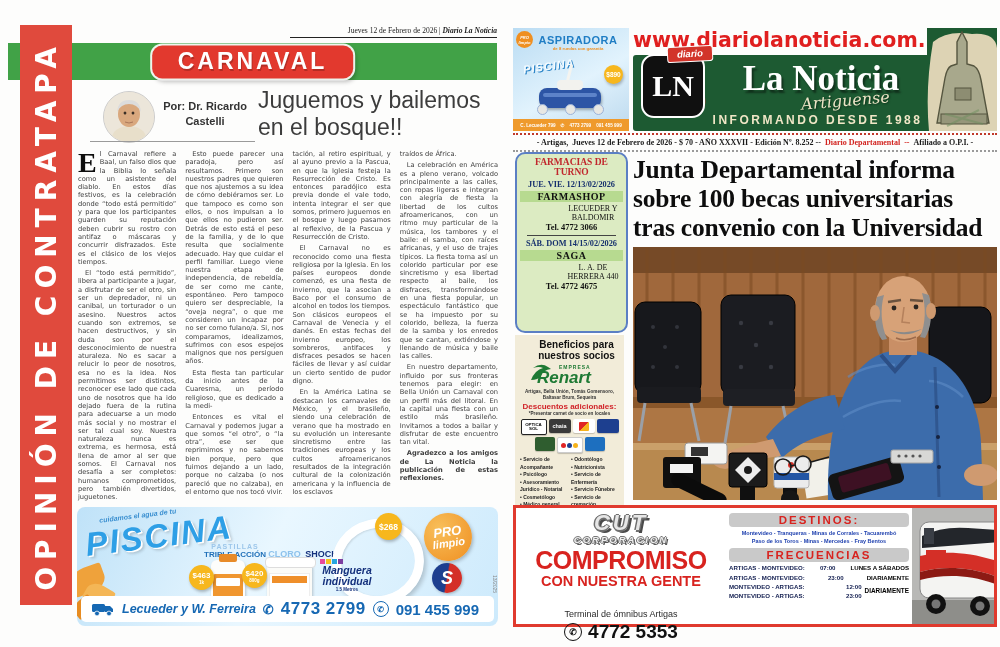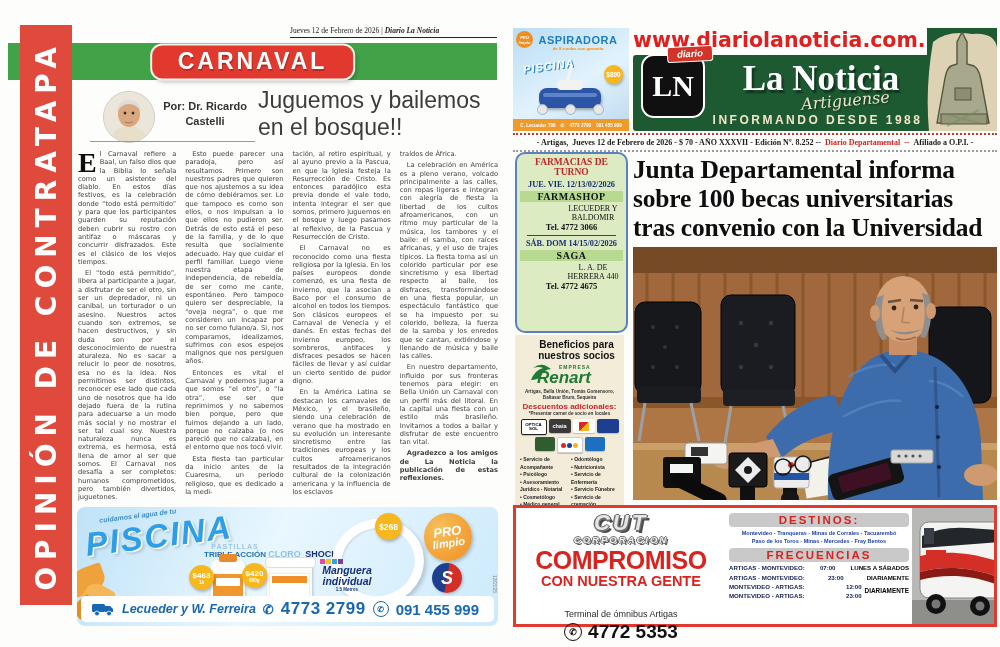--- a/index.html
+++ b/index.html
@@ -1,21 +1,21 @@
 <!DOCTYPE html>
 <html><head>
 <meta charset="utf-8">
 <style>
   html,body{margin:0;padding:0;background:#ffffff;}
   #canvas{position:relative;width:1000px;height:647px;background:#fdfdfc;overflow:hidden;
           font-family:"Liberation Sans",sans-serif;}
   .abs{position:absolute;}
 
   
-  .lp-date{top:26px;left:290px;width:207px;text-align:left;font-family:"Liberation Serif",serif;
+  .lp-date{top:26px;left:290px;width:207px;text-align:right;font-family:"Liberation Serif",serif;
            font-size:7.5px;color:#222;border-bottom:1.5px solid #222;padding-bottom:2px;}
   .lp-date b{font-style:italic;}
   .green-band{left:8px;top:43px;width:489px;height:37px;background:#41a247;}
   .carnaval-badge{left:50%;top:50%;transform:translate(-50%,-50%);background:#e2392e;color:#fff;
            font-weight:bold;font-size:23px;letter-spacing:3px;padding:2px 26px 4px;border-radius:10px;
            box-shadow:0 0 0 2px rgba(255,255,255,.9),2px 3px 4px rgba(0,0,0,.25);text-shadow:1px 2px 0 rgba(0,0,0,.2);}
   .red-bar{left:20px;top:25px;width:52px;height:580px;background:#e04a3d;z-index:3;
            display:flex;align-items:center;justify-content:center;}
   .red-bar span{writing-mode:vertical-rl;transform:rotate(180deg);color:#fff;font-size:28px;
            font-weight:bold;letter-spacing:7px;font-family:"DejaVu Sans",sans-serif;}
@@ -230,22 +230,22 @@
 
     <div class="abs headline1">Juguemos y bailemos en el bosque!!</div>
 
     <div class="abs cols">
       <div class="col">
         <p><span class="dropcap">E</span><span>l Carnaval refiere a Baal, un falso dios que la Biblia lo señala como un asistente del diablo. En estos días festivos, es la celebración donde “todo está permitido” y para que los participantes guarden su reputación deben cubrir su rostro con antifaz o máscaras y concurrir disfrazados. Este es el clásico de los viejos tiempos.</span></p>
         <p class="ind">El “todo está permitido”, libera al participante a jugar, a disfrutar de ser el otro, sin ser un depredador, ni un canibal, un torturador o un asesino. Nuestros actos cuando son extremos, se hacen destructivos, y sin duda son por el desconocimiento de nuestra aturaleza. No es sacar a relucir lo peor de nosotros, esa no es la idea. Nos permitimos ser distintos, reconocer ese lado que cada uno de nosotros que ha ido dejado fuera de la rutina para adecuarse a un modo más social y no mostrar el ser tal cual soy. Nuestra naturaleza nunca es extrema, es hermosa, está llena de amor al ser que somos. El Carnaval nos desafía a ser completos: humanos comprometidos, pero también divertidos, juguetones.</p>
       </div>
       <div class="col">
         <p class="ind">Esto puede parecer una paradoja, pero así resultamos. Primero son nuestros padres que quieren que nos ajustemos a su idea de cómo debiéramos ser. Lo que tampoco es como son ellos, o nos impulsan a lo que ellos no pudieron ser. Detrás de esto está el peso de la familia, y de lo que resulta que socialmente adecuado. Hay que cuidar el perfil familiar. Luego viene nuestra etapa de independencia, de rebeldía, de ser como me cante, espontáneo. Pero tampoco quiero ser despreciable, la “oveja negra”, o que me consideren un incapaz por no ser como fulano/a. Si, nos comparamos, idealizamos, sufrimos con esos espejos malignos que nos persiguen años.</p>
+        <p class="ind">Esta fiesta tan particular da inicio antes de la Cuaresma, un período religioso, que es dedicado a la medi-</p>
         <p class="ind">Entonces es vital el Carnaval y podemos jugar a que somos “el otro”, o “la otra”, ese ser que reprimimos y no sabemos bien porque, pero que fuimos dejando a un lado, porque no calzaba (o nos pareció que no calzaba), en el entorno que nos tocó vivir.</p>
-        <p class="ind">Esta fiesta tan particular da inicio antes de la Cuaresma, un período religioso, que es dedicado a la medi-</p>
       </div>
       <div class="col">
         <p>tación, al retiro espiritual, y al ayuno previo a la Pascua, en que la Iglesia festeja la Resurrección de Cristo. Es entonces paradójico esta previa donde el vale todo, intenta integrar el ser que somos, primero juguemos en el bosque y luego pasamos al reflexivo, de la Pascua y Resurrección de Cristo.</p>
         <p class="ind">El Carnaval no es reconocido como una fiesta religiosa por la Iglesia. En los países europeos donde comenzó, es una fiesta de invierno, que la asocian a Baco por el consumo de alcohol en todos los tiempos. Son clásicos europeos el Carnaval de Venecia y el danés. En estas fechas del invierno europeo, los sombreros, antifaces y disfraces pesados se hacen fáciles de llevar y así cuidar un cierto sentido de pudor digno.</p>
         <p class="ind">En la América Latina se destacan los carnavales de México, y el brasileño, siendo una celebración de verano que ha mostrado en su evolución un interesante sincretismo entre las tradiciones europeas y los cultos afroamericanos resultados de la integración cultural de la colonización americana y la influencia de los esclavos</p>
       </div>
       <div class="col">
         <p>traídos de África.</p>
         <p class="ind">La celebración en América es a pleno verano, volcado principalmente a las calles, con ropas ligeras e integran con alegría de fiesta la libertad de los cultos afroamericanos, con un ritmo muy particular de la música, los tambores y el baile: el samba, con raíces africanas, y el uso de trajes típicos. La fiesta toma así un colorido particular por ese sincretismo y esa libertad respecto al baile, los disfraces, transformándose en una fiesta popular, un espectáculo fantástico que se ha impuesto por su colorido, belleza, la fuerza de la samba y los enredos que se cantan, extiéndose y llenando de música y baile las calles.</p>
         <p class="ind">En nuestro departamento, influido por sus fronteras tenemos para elegir: en Bella Unión un Carnaval con un perfil más del litoral. En la capital una fiesta con un estilo más brasileño. Invitamos a todos a bailar y disfrutar de este encuentro tan vital.</p>

